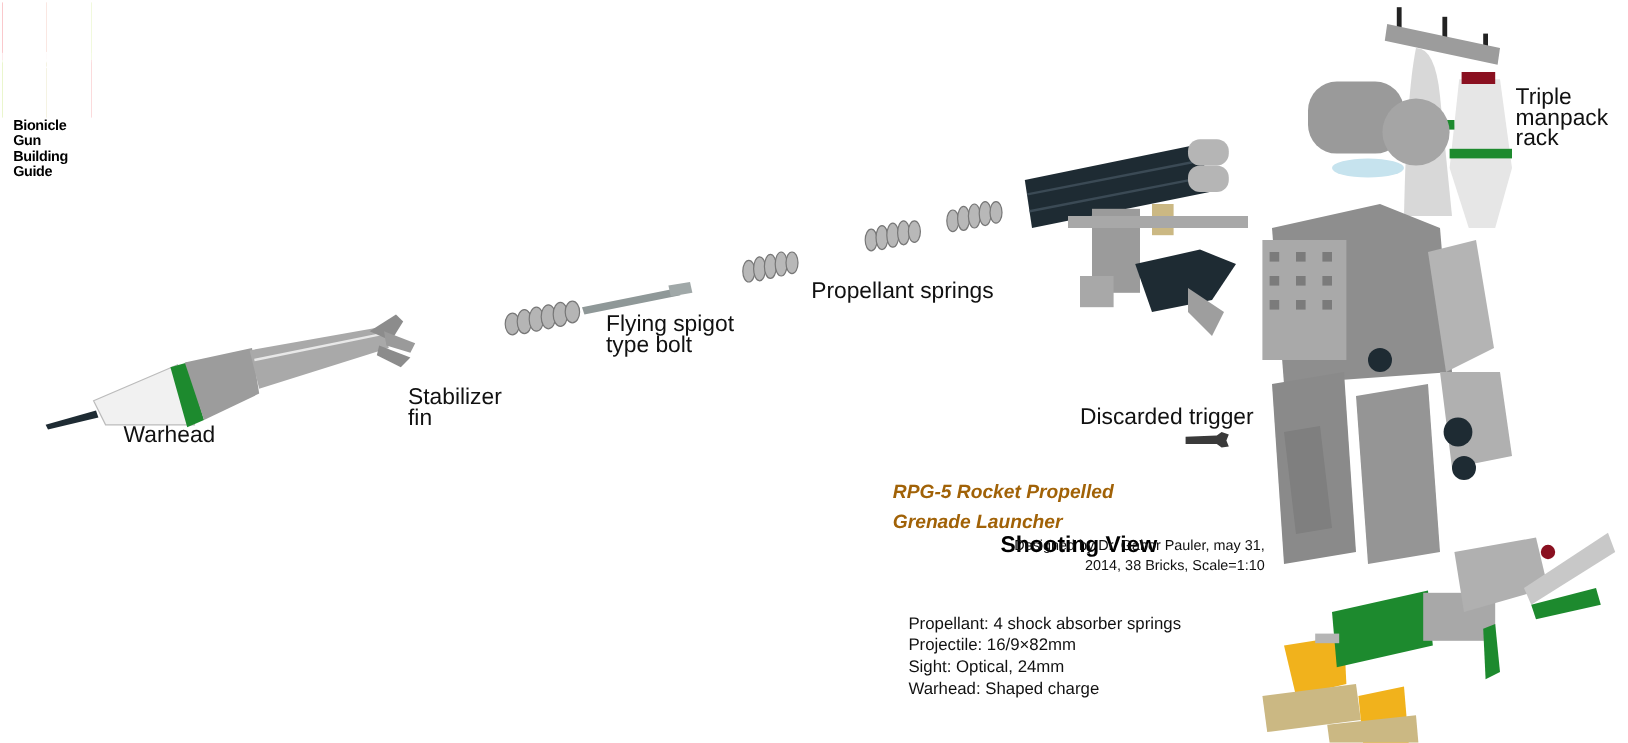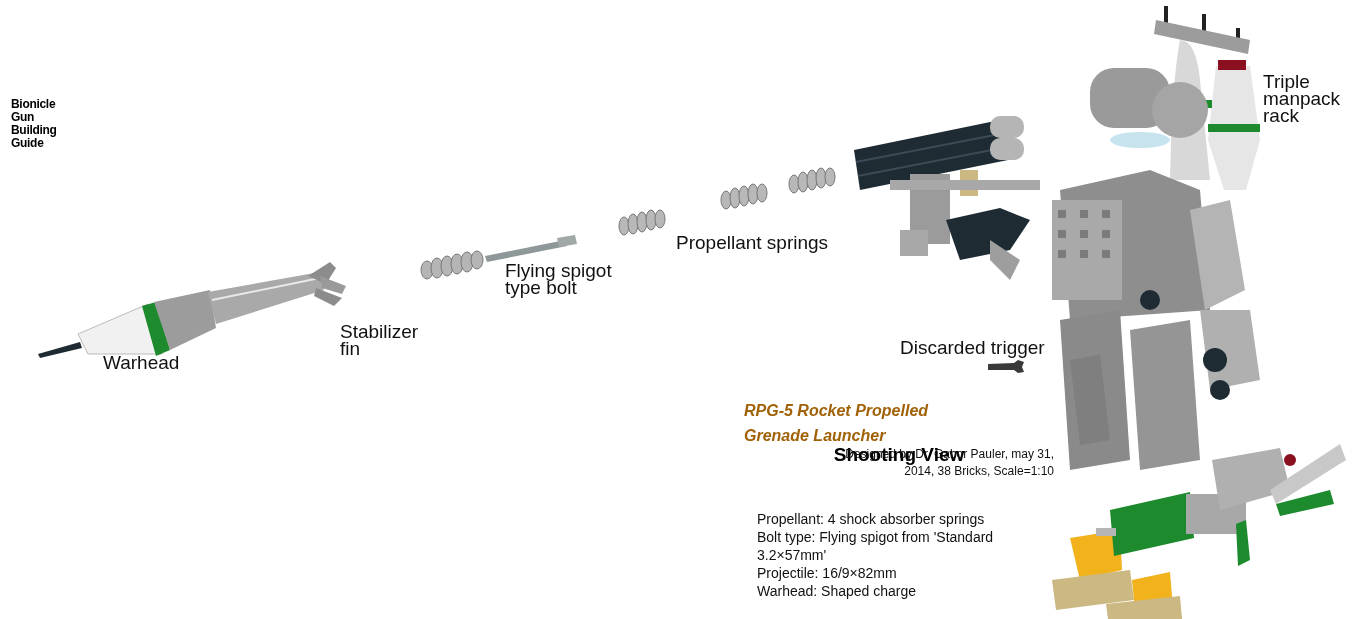--- a/index.html
+++ b/index.html
@@ -190,17 +190,16 @@
   <path d="M2 4 L28 3 L32 0 L38 2 L36 7 L38 12 L32 13 L28 10 L2 10 Z" fill="#3a3a3a"></path>
 </svg>
 
 <div class="title" data-name="page-title">RPG-5 Rocket Propelled
 Grenade Launcher</div>
 <div class="subtitle" data-name="view-subtitle">Shooting View</div>
 <div class="credit" data-name="design-credit">Designed by Dr. Gabor Pauler, may 31,
 2014, 38 Bricks, Scale=1:10</div>
 <div class="specs" data-name="spec-list">
   <div data-name="spec-propellant">Propellant: 4 shock absorber springs</div>
-  <div data-name="spec-bolt-type">Bolt type: Flying spigot from 'Standard
-3.2×57mm'</div>
   <div data-name="spec-projectile">Projectile: 16/9×82mm</div>
+  <div data-name="spec-sight">Sight: Optical, 24mm</div>
   <div data-name="spec-warhead">Warhead: Shaped charge</div>
 </div>
 
 </body></html>

